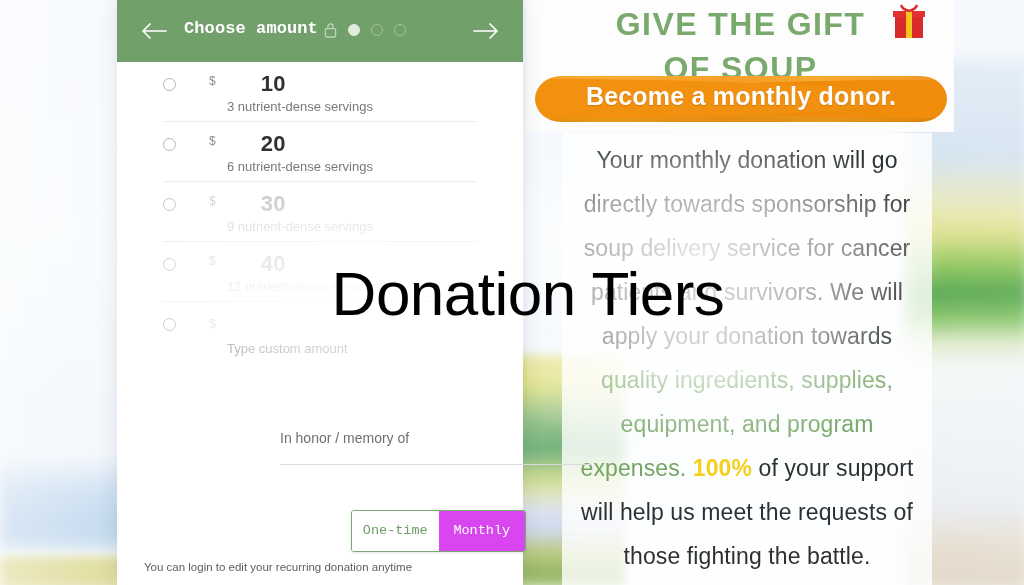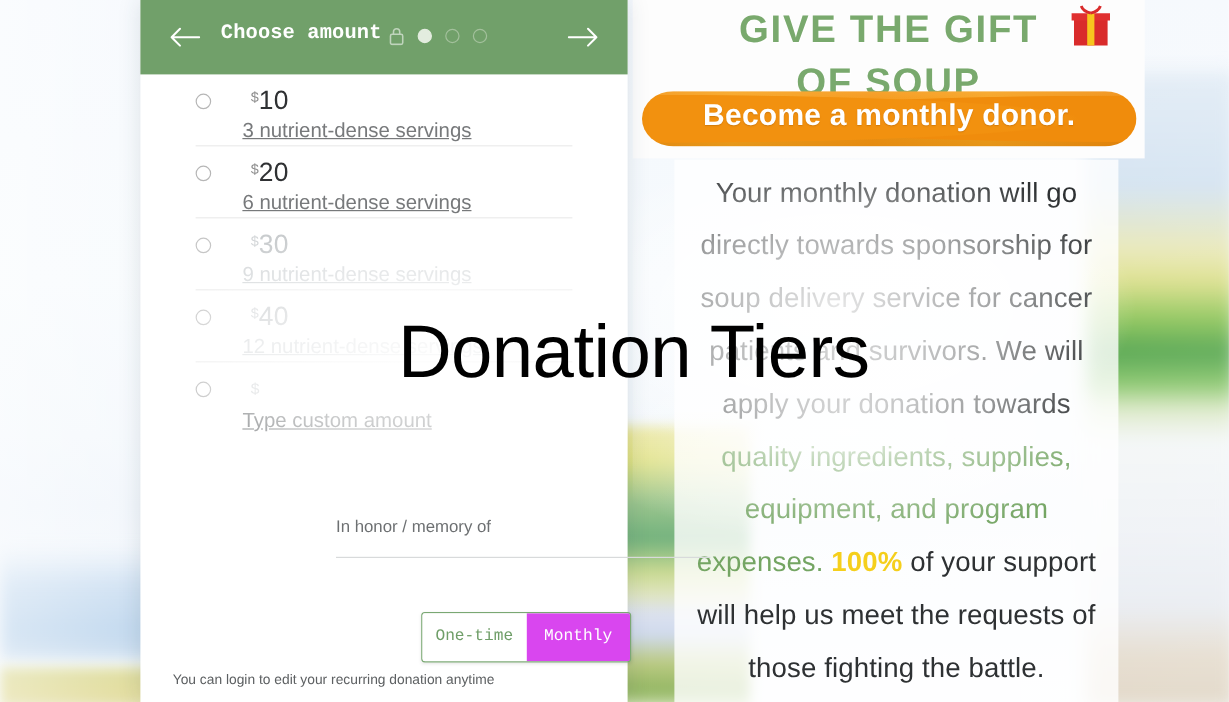--- a/index.html
+++ b/index.html
@@ -105,23 +105,23 @@
     position:relative;height:59px;border-bottom:1px solid #ececec;
     margin:0 46px 0 46px;cursor:pointer;
   }
   .tier:last-child{border-bottom:none;}
   .radio{
     position:absolute;left:0;top:16px;width:13px;height:13px;border-radius:50%;
     border:1.6px solid #b6b6b6;box-sizing:border-box;background:#fff;
   }
   .amt{position:absolute;left:46px;top:9px;}
   .cur{font-size:12px;color:#8d8d8d;vertical-align:super;font-weight:normal;}
-  .val{font-size:22px;font-weight:normal;color:#2f3133;letter-spacing:.3px;}
+  .val{font-size:22px;font-weight:bold;color:#2f3133;letter-spacing:.3px;margin-left:45px;}
   .sub{
-    position:absolute;left:39px;top:37px;font-size:17px;color:#77797b;text-decoration:underline;
+    position:absolute;left:64px;top:37px;font-size:13px;color:#77797b;
   }
   .tier.faded .val{color:#c9ccce;}
   .tier.faded .cur{color:#d3d6d8;}
   .tier.faded .sub{color:#d6d9db;}
   .tier.faded .radio{border-color:#c6c6c6;}
   .tier.custom .cur{position:absolute;left:46px;top:14px;font-size:13px;color:#d0d3d5;}
   .tier.custom .sub{top:39px;color:#76797b;}
 
   
   .honor{

